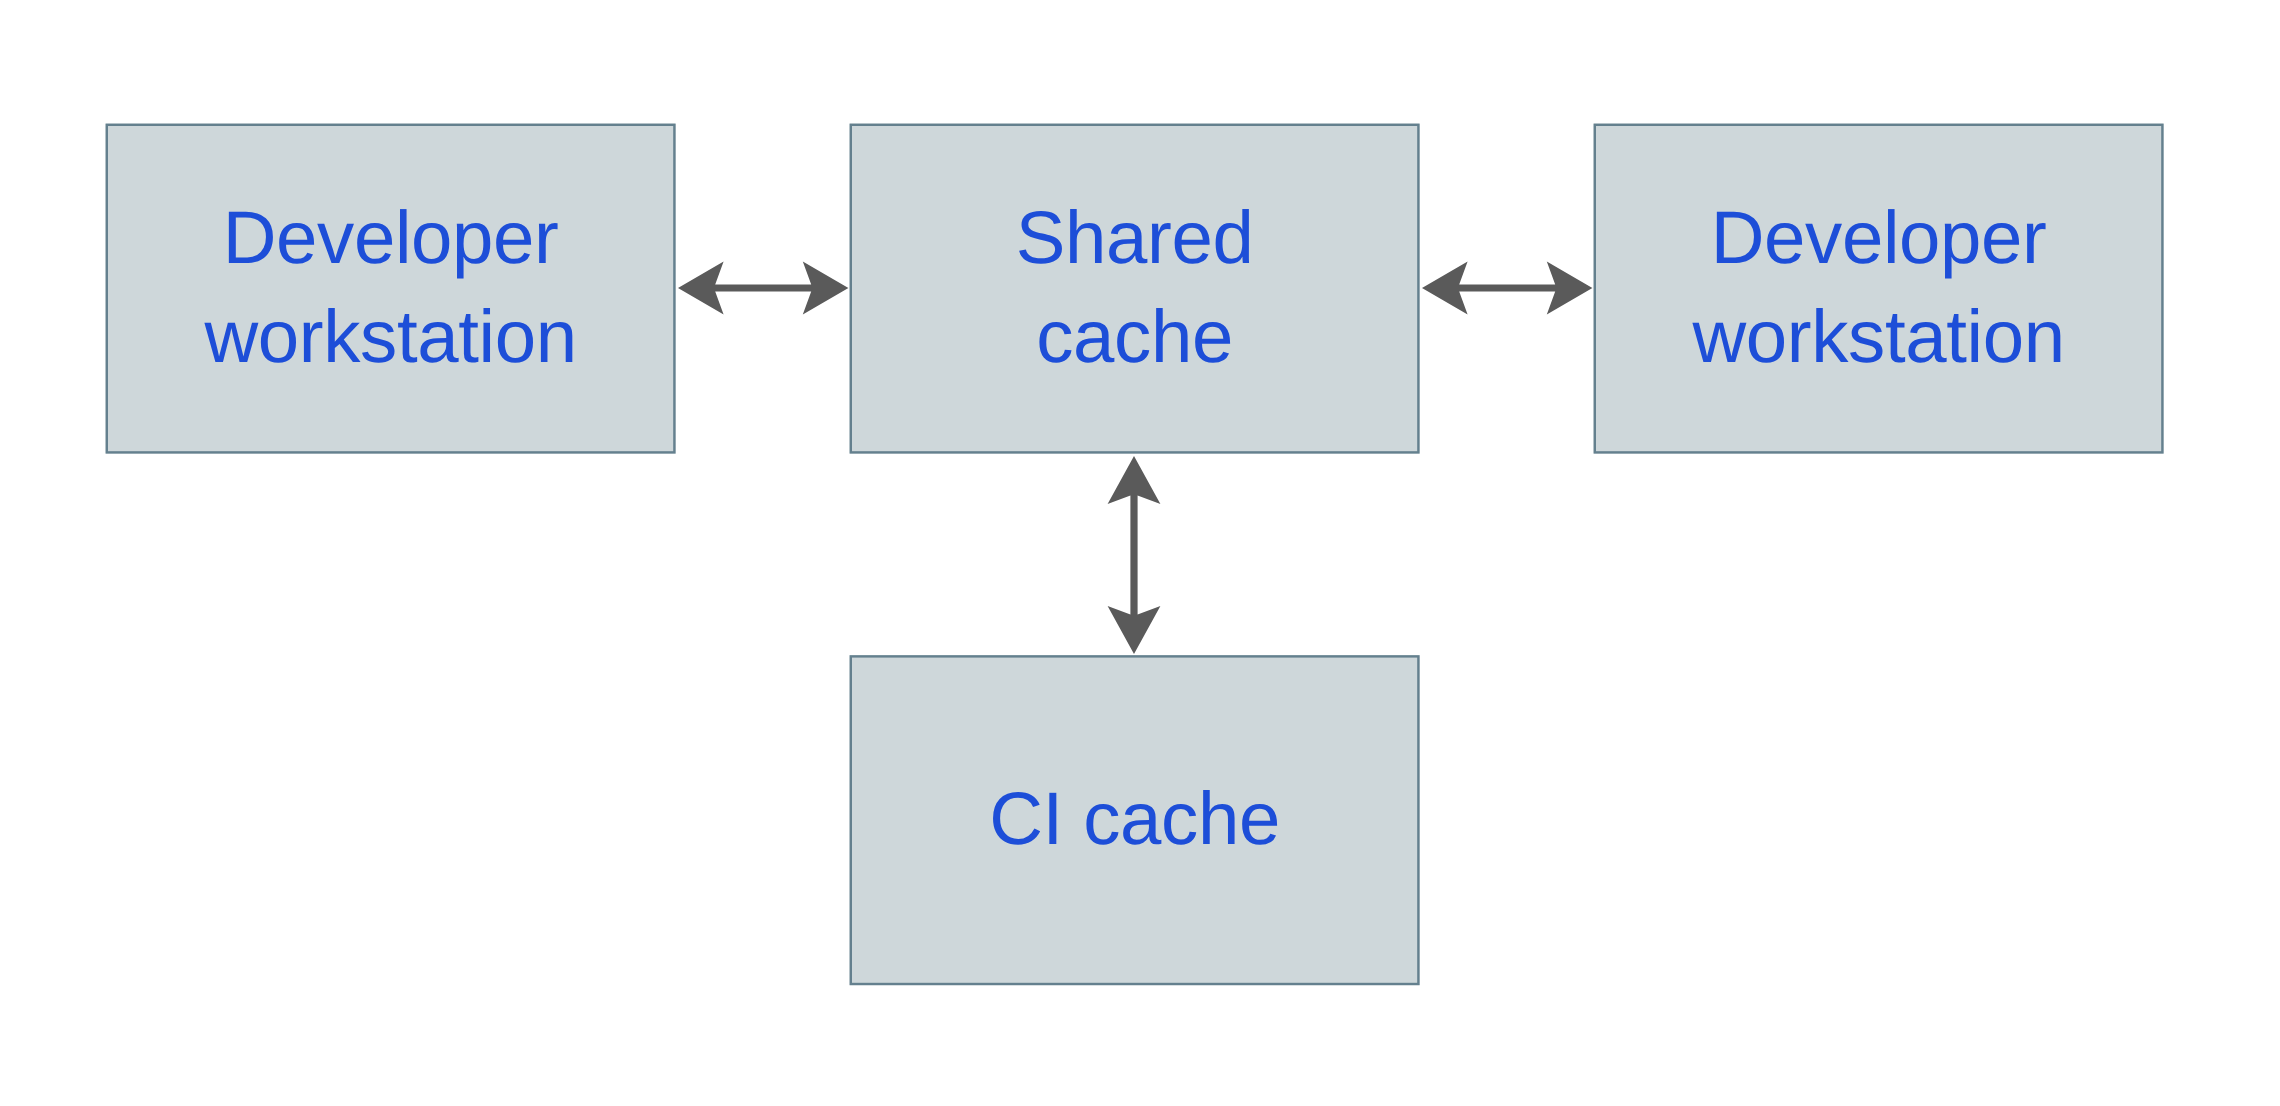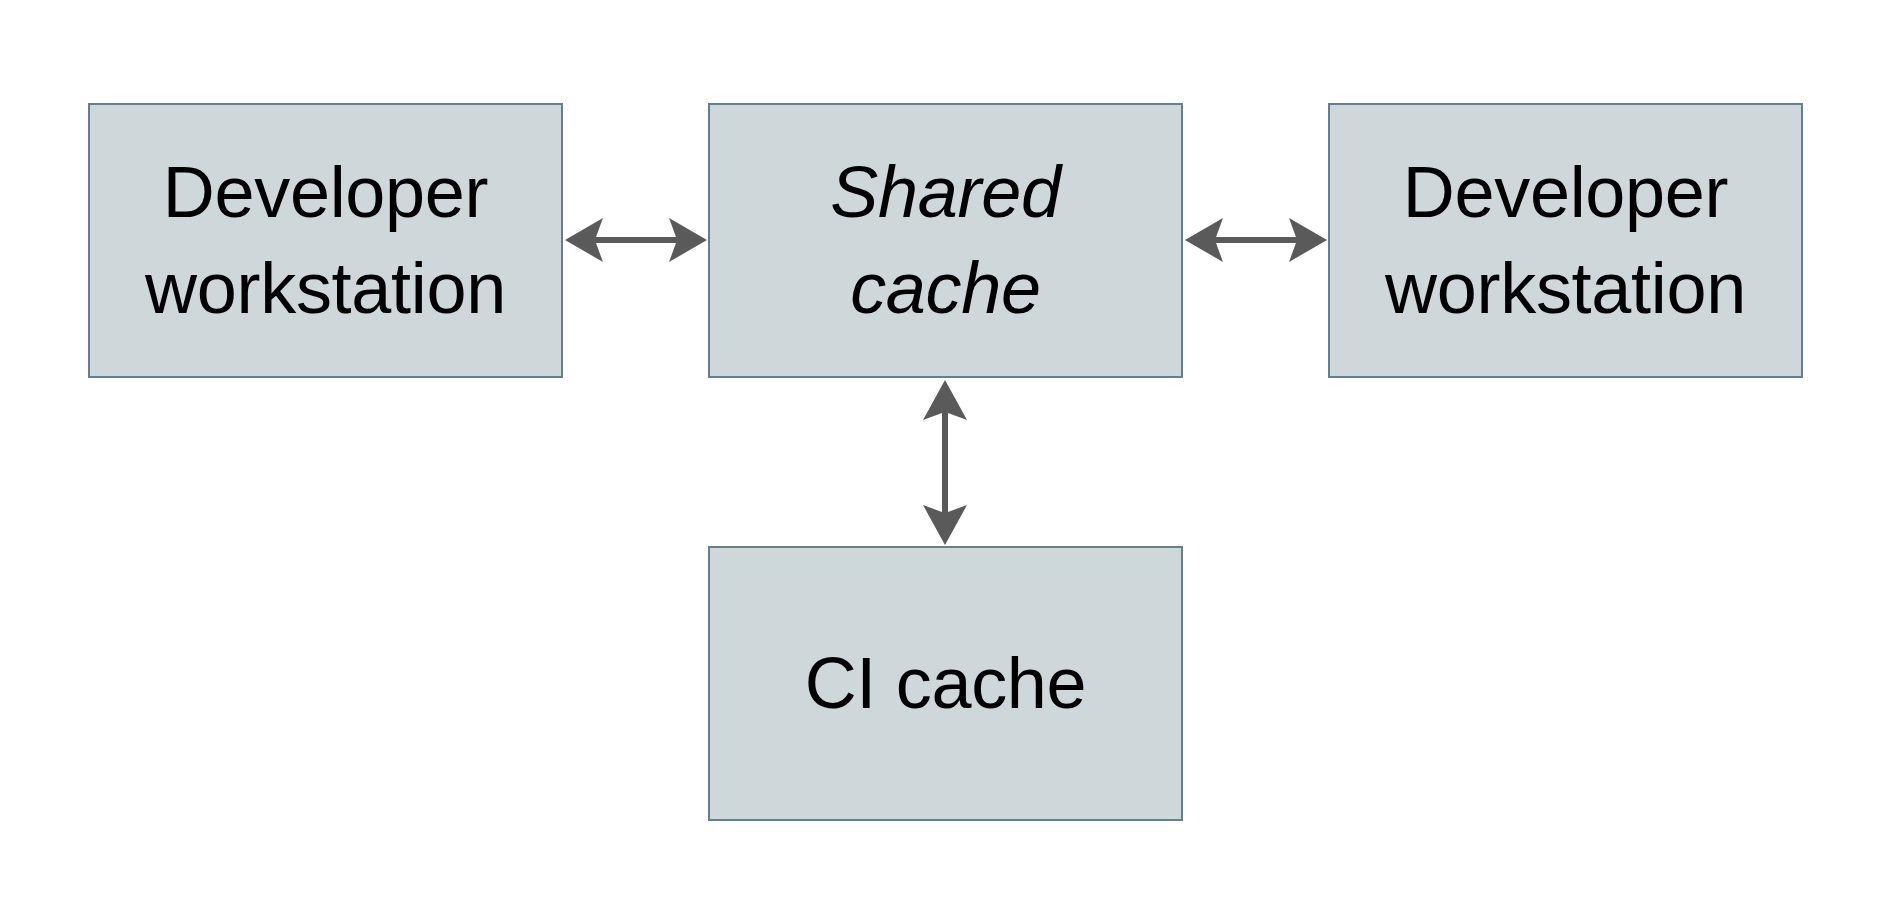--- a/index.html
+++ b/index.html
@@ -21,23 +21,23 @@
     position: absolute;
     box-sizing: border-box;
     background: #ced7da;
     border: 2px solid #64808e;
     display: flex;
     align-items: center;
     justify-content: center;
     text-align: center;
   }
   .node-label {
-    color: #000000;
+    color: #1d4ed8;
     font-family: "Liberation Sans", sans-serif;
-    font-size: 72px;
+    font-size: 62px;
     line-height: 1.33;
     font-weight: 400;
     letter-spacing: -0.3px;
     white-space: pre-line;
     padding: 0 6px;
   }
   .edge {
     position: absolute;
     pointer-events: none;
   }
@@ -49,21 +49,21 @@
 </head>
 <body>
 
 <div id="canvas">
 
   <div class="node" style="left:88px; top:103px; width:475px; height:275px;">
     <span class="node-label">Developer
 workstation</span>
   </div>
 
-  <div class="node" style="left:708px; top:103px; width:475px; height:275px;font-style:italic;">
+  <div class="node" style="left:708px; top:103px; width:475px; height:275px;">
     <span class="node-label">Shared
 cache</span>
   </div>
 
   <div class="node" style="left:1328px; top:103px; width:475px; height:275px;">
     <span class="node-label">Developer
 workstation</span>
   </div>
 
   <div class="node" style="left:708px; top:546px; width:475px; height:275px;">

